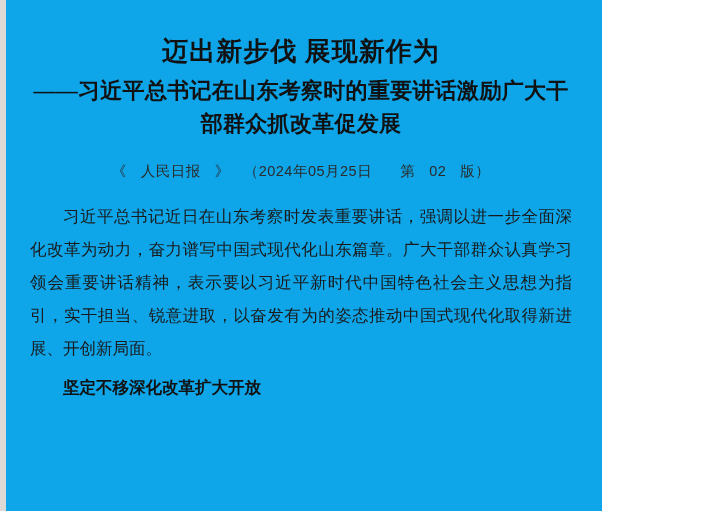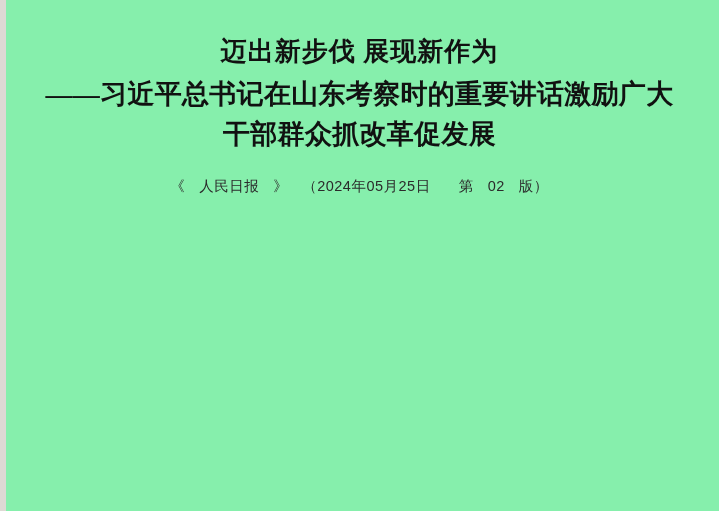--- a/index.html
+++ b/index.html
@@ -9,25 +9,25 @@
   body {
     width: 719px;
     height: 511px;
     background: #ffffff;
     font-family: "Liberation Serif", "DejaVu Serif", serif;
     color: #1a1a1a;
     overflow: hidden;
   }
   .page {
     position: relative;
-    width: 719px;
+    width: 602px;
     height: 511px;
     box-sizing: border-box;
     padding: 0 28px;
-    background: #86efac;
+    background: #0ea5e9;
   }
   .left-rule {
     position: absolute;
     left: 0;
     top: 0;
     width: 6px;
     height: 511px;
     background: #ded9d4;
   }
   .article {
@@ -37,21 +37,21 @@
     text-align: center;
     font-size: 26px;
     font-weight: bold;
     letter-spacing: 1px;
     color: #111111;
     line-height: 1.35;
     margin: 0 0 6px 0;
   }
   .headline-sub {
     text-align: center;
-    font-size: 27px;
+    font-size: 22px;
     font-weight: bold;
     color: #111111;
     line-height: 1.48;
     margin: 0 auto;
     max-width: 640px;
     letter-spacing: 0.3px;
   }
   .source-line {
     text-align: center;
     font-size: 14.5px;
@@ -99,18 +99,20 @@
 
     <h1 class="headline-main">迈出新步伐 展现新作为</h1>
 
     <h2 class="headline-sub">——习近平总书记在山东考察时的重要讲话激励广大干部群众抓改革促发展</h2>
 
     <div class="source-line">
       <span>《</span><span class="sp"></span><span>人民日报</span><span class="sp"></span><span>》</span><span class="sp"></span><span>（</span><span>2024年05月25日</span><span class="sp"></span><span class="sp"></span><span>第</span><span class="sp"></span><span>02</span><span class="sp"></span><span>版</span><span>）</span>
     </div>
 
     <div class="body-text">
+      <p class="para-first">习近平总书记近日在山东考察时发表重要讲话，强调以进一步全面深化改革为动力，奋力谱写中国式现代化山东篇章。广大干部群众认真学习领会重要讲话精神，表示要以习近平新时代中国特色社会主义思想为指引，实干担当、锐意进取，以奋发有为的姿态推动中国式现代化取得新进展、开创新局面。</p>
 
+      <div class="subhead">坚定不移深化改革扩大开放</div>
 
     </div>
 
   </div>
 </div>
 
 </body></html>

